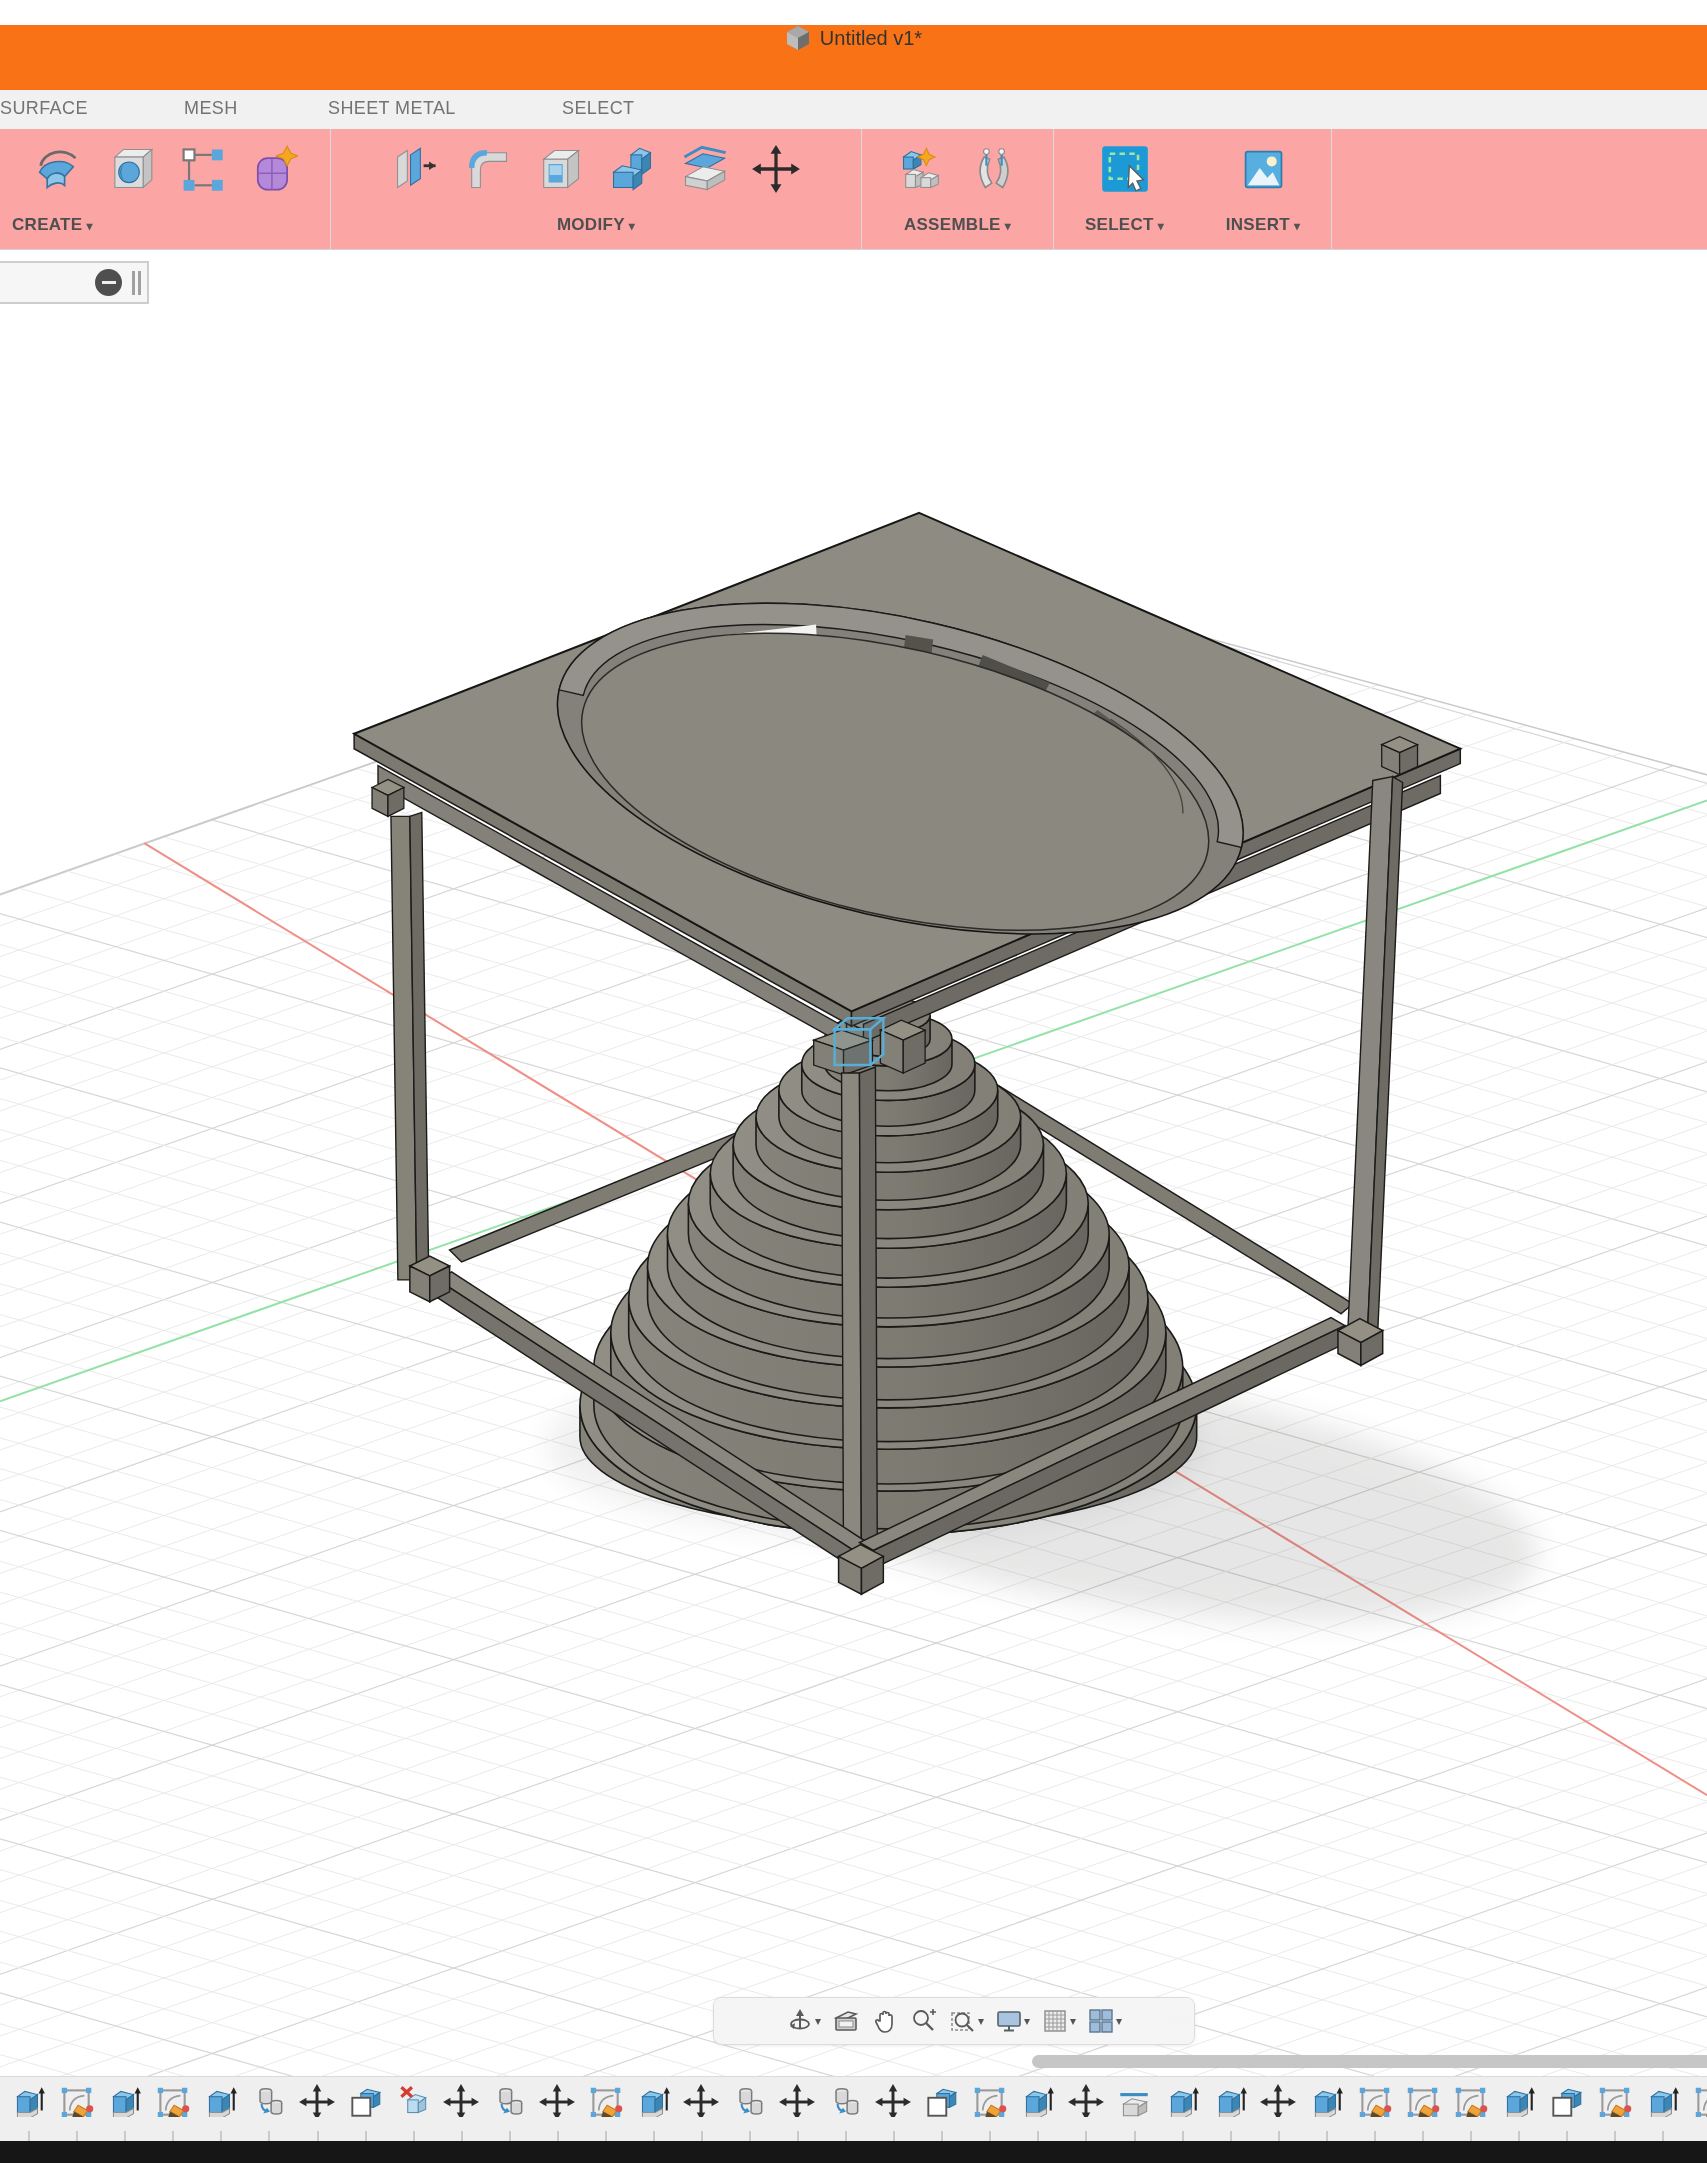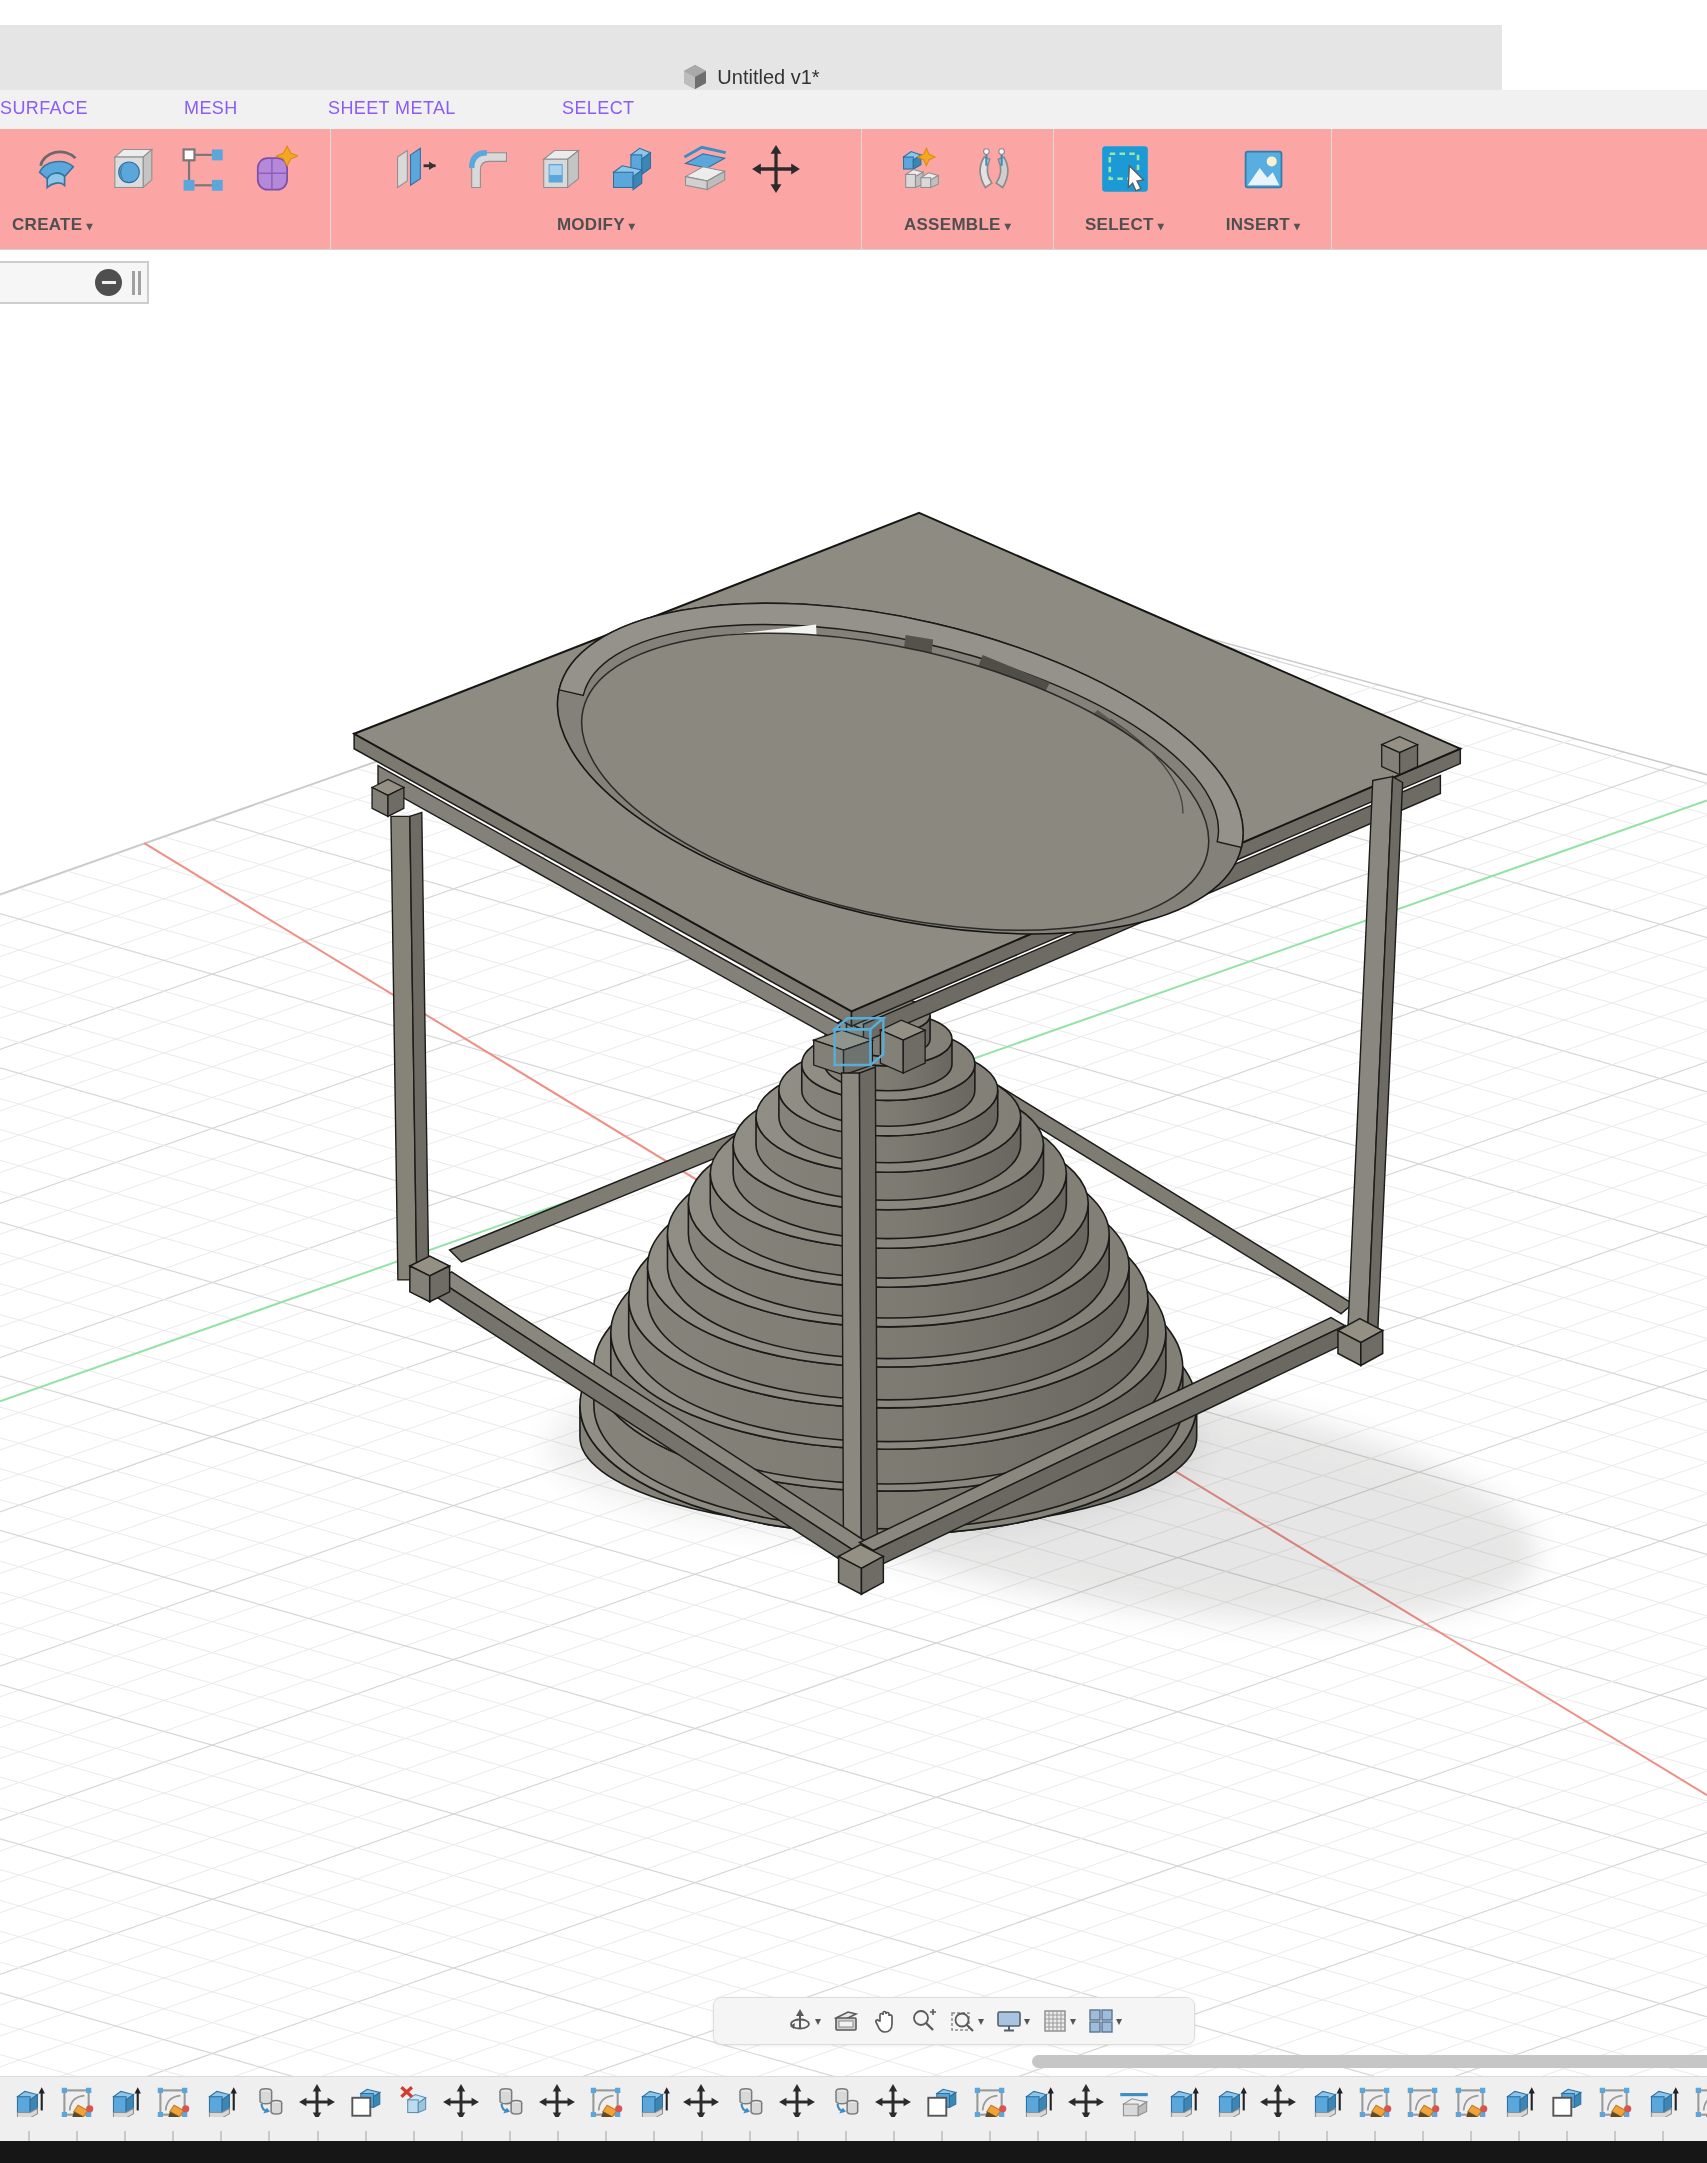--- a/index.html
+++ b/index.html
@@ -4,26 +4,26 @@
 <style>
   * { box-sizing: border-box; margin:0; padding:0; }
   html,body { width:1707px; height:2163px; overflow:hidden; background:#fff;
     font-family:"Liberation Sans", sans-serif; }
   #app { position:relative; width:1707px; height:2163px; }
 
   
   .titlebar { position:absolute; left:0; top:0; width:1707px; height:24px;
     background:#c7c7c7; border-bottom:1px solid #a3a3a3; overflow:hidden; text-align:center; }
   .titlebar span { display:inline-block; margin-top:-4px; font-size:18px; font-weight:bold; color:#3a3a3a; }
-  .docbar { position:absolute; left:0; top:25px; width:1502px; height:65px;
-    background:#e5e5e5; display:flex; align-items:flex-end; justify-content:center; }
+  .docbar { position:absolute; left:0; top:25px; width:1707px; height:65px;
+    background:#f97316; display:flex; align-items:flex-start; justify-content:center; }
   .doctab { display:flex; align-items:center; gap:9px; }
   .doctab .label { font-size:20px; color:#333; }
   .ribbontabs { position:absolute; left:0; top:90px; width:1707px; height:40px; background:#f1f1f1; }
-  .rtab { position:absolute; top:8px; font-size:18px; color:#8b5cf6; letter-spacing:0.4px; font-weight:500; white-space:nowrap;}
+  .rtab { position:absolute; top:8px; font-size:18px; color:#737373; letter-spacing:0.4px; font-weight:500; white-space:nowrap;}
   .toolbar { position:absolute; left:0; top:129px; width:1707px; height:121px;
     background:#fca5a5; border-bottom:1px solid #d2d2d2; display:flex;font-weight:bold; }
   .tgroup { height:100%; padding-top:8px; display:flex; flex-direction:column; align-items:center; }
   .tgroup.sep { border-right:1px solid #dadada; }
   .tools { display:flex; align-items:flex-start; justify-content:center; gap:16px; height:74px; }
   .tool { width:56px; height:64px; display:flex; align-items:center; justify-content:center; border-radius:3px; }
   .glabel { font-size:17px; color:#4f4f4f; margin-top:4px; letter-spacing:0.3px; white-space:nowrap; }
   .caret { font-size:12px; color:#555; margin-left:4px; }
   .g-create  { width:331px; }
   .g-create .glabel { align-self:flex-start; padding-left:12px; }

